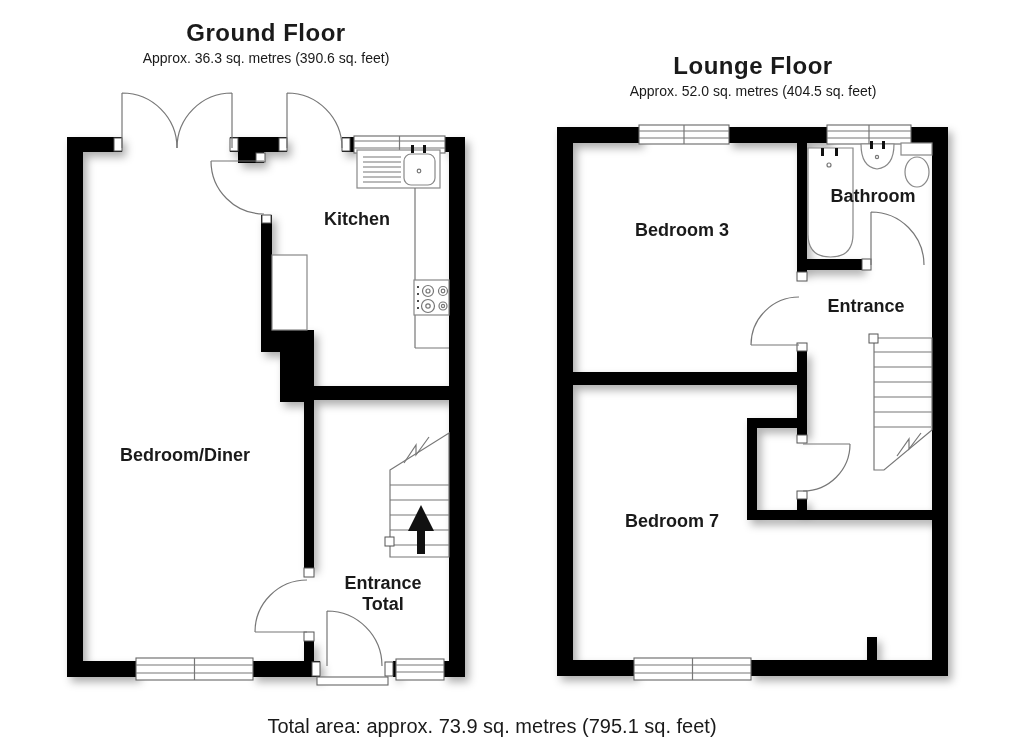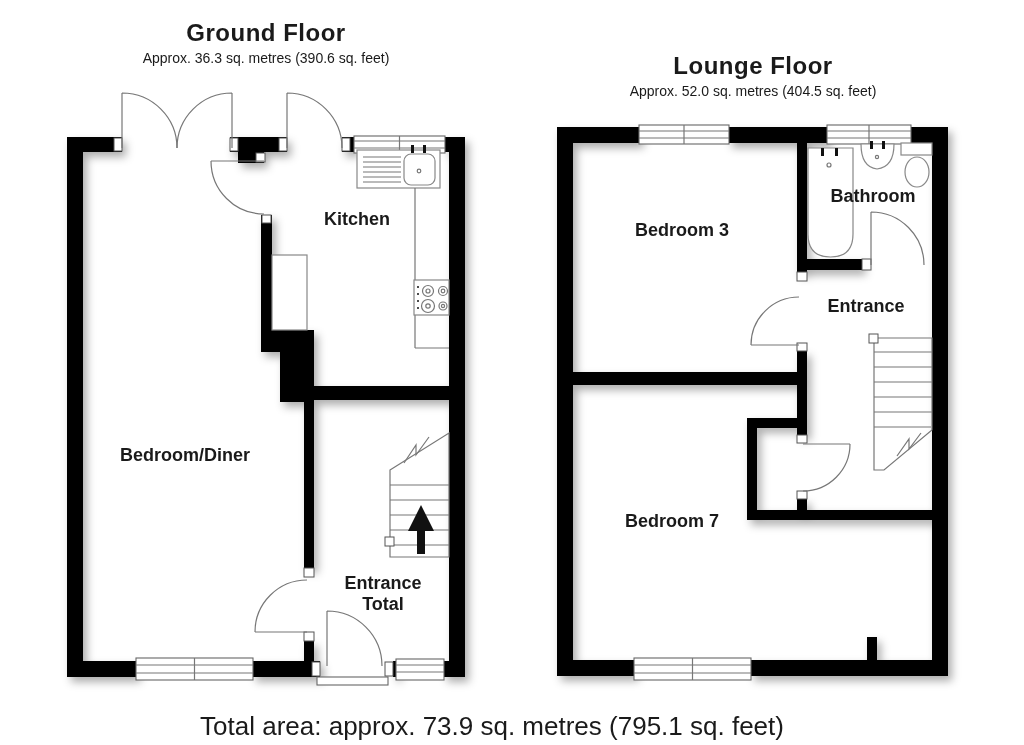--- a/index.html
+++ b/index.html
@@ -4,21 +4,21 @@
 <style>
   html,body{margin:0;padding:0;background:#ffffff;}
   #canvas{position:relative;width:1024px;height:745px;background:#ffffff;overflow:hidden;
           font-family:"Liberation Sans",sans-serif;color:#1a1a1a;}
   #plan-svg{position:absolute;left:0;top:0;}
   .lbl{position:absolute;transform:translate(-50%,-50%);white-space:nowrap;text-align:center;}
   .floor-title{font-size:24px;font-weight:bold;letter-spacing:.5px;}
   .floor-subtitle{font-size:14px;font-weight:normal;}
   .room{font-size:18px;font-weight:bold;}
   .room-multiline{white-space:pre-line;line-height:1.15;}
-  .total{font-size:26px;font-weight:normal;}
+  .total{font-size:20px;font-weight:normal;}
   svg .wall{fill:#000000;}
   svg .jamb{fill:#ffffff;stroke:#555555;stroke-width:1;}
   svg .thin{fill:none;stroke:#777777;stroke-width:1.2;}
   svg .fixture{fill:#ffffff;stroke:#888888;stroke-width:1.2;}
   svg .winbox{fill:#ffffff;stroke:#666666;stroke-width:1.1;}
   svg .dark{fill:#111111;stroke:none;}
 </style>
 </head>
 <body>
 

